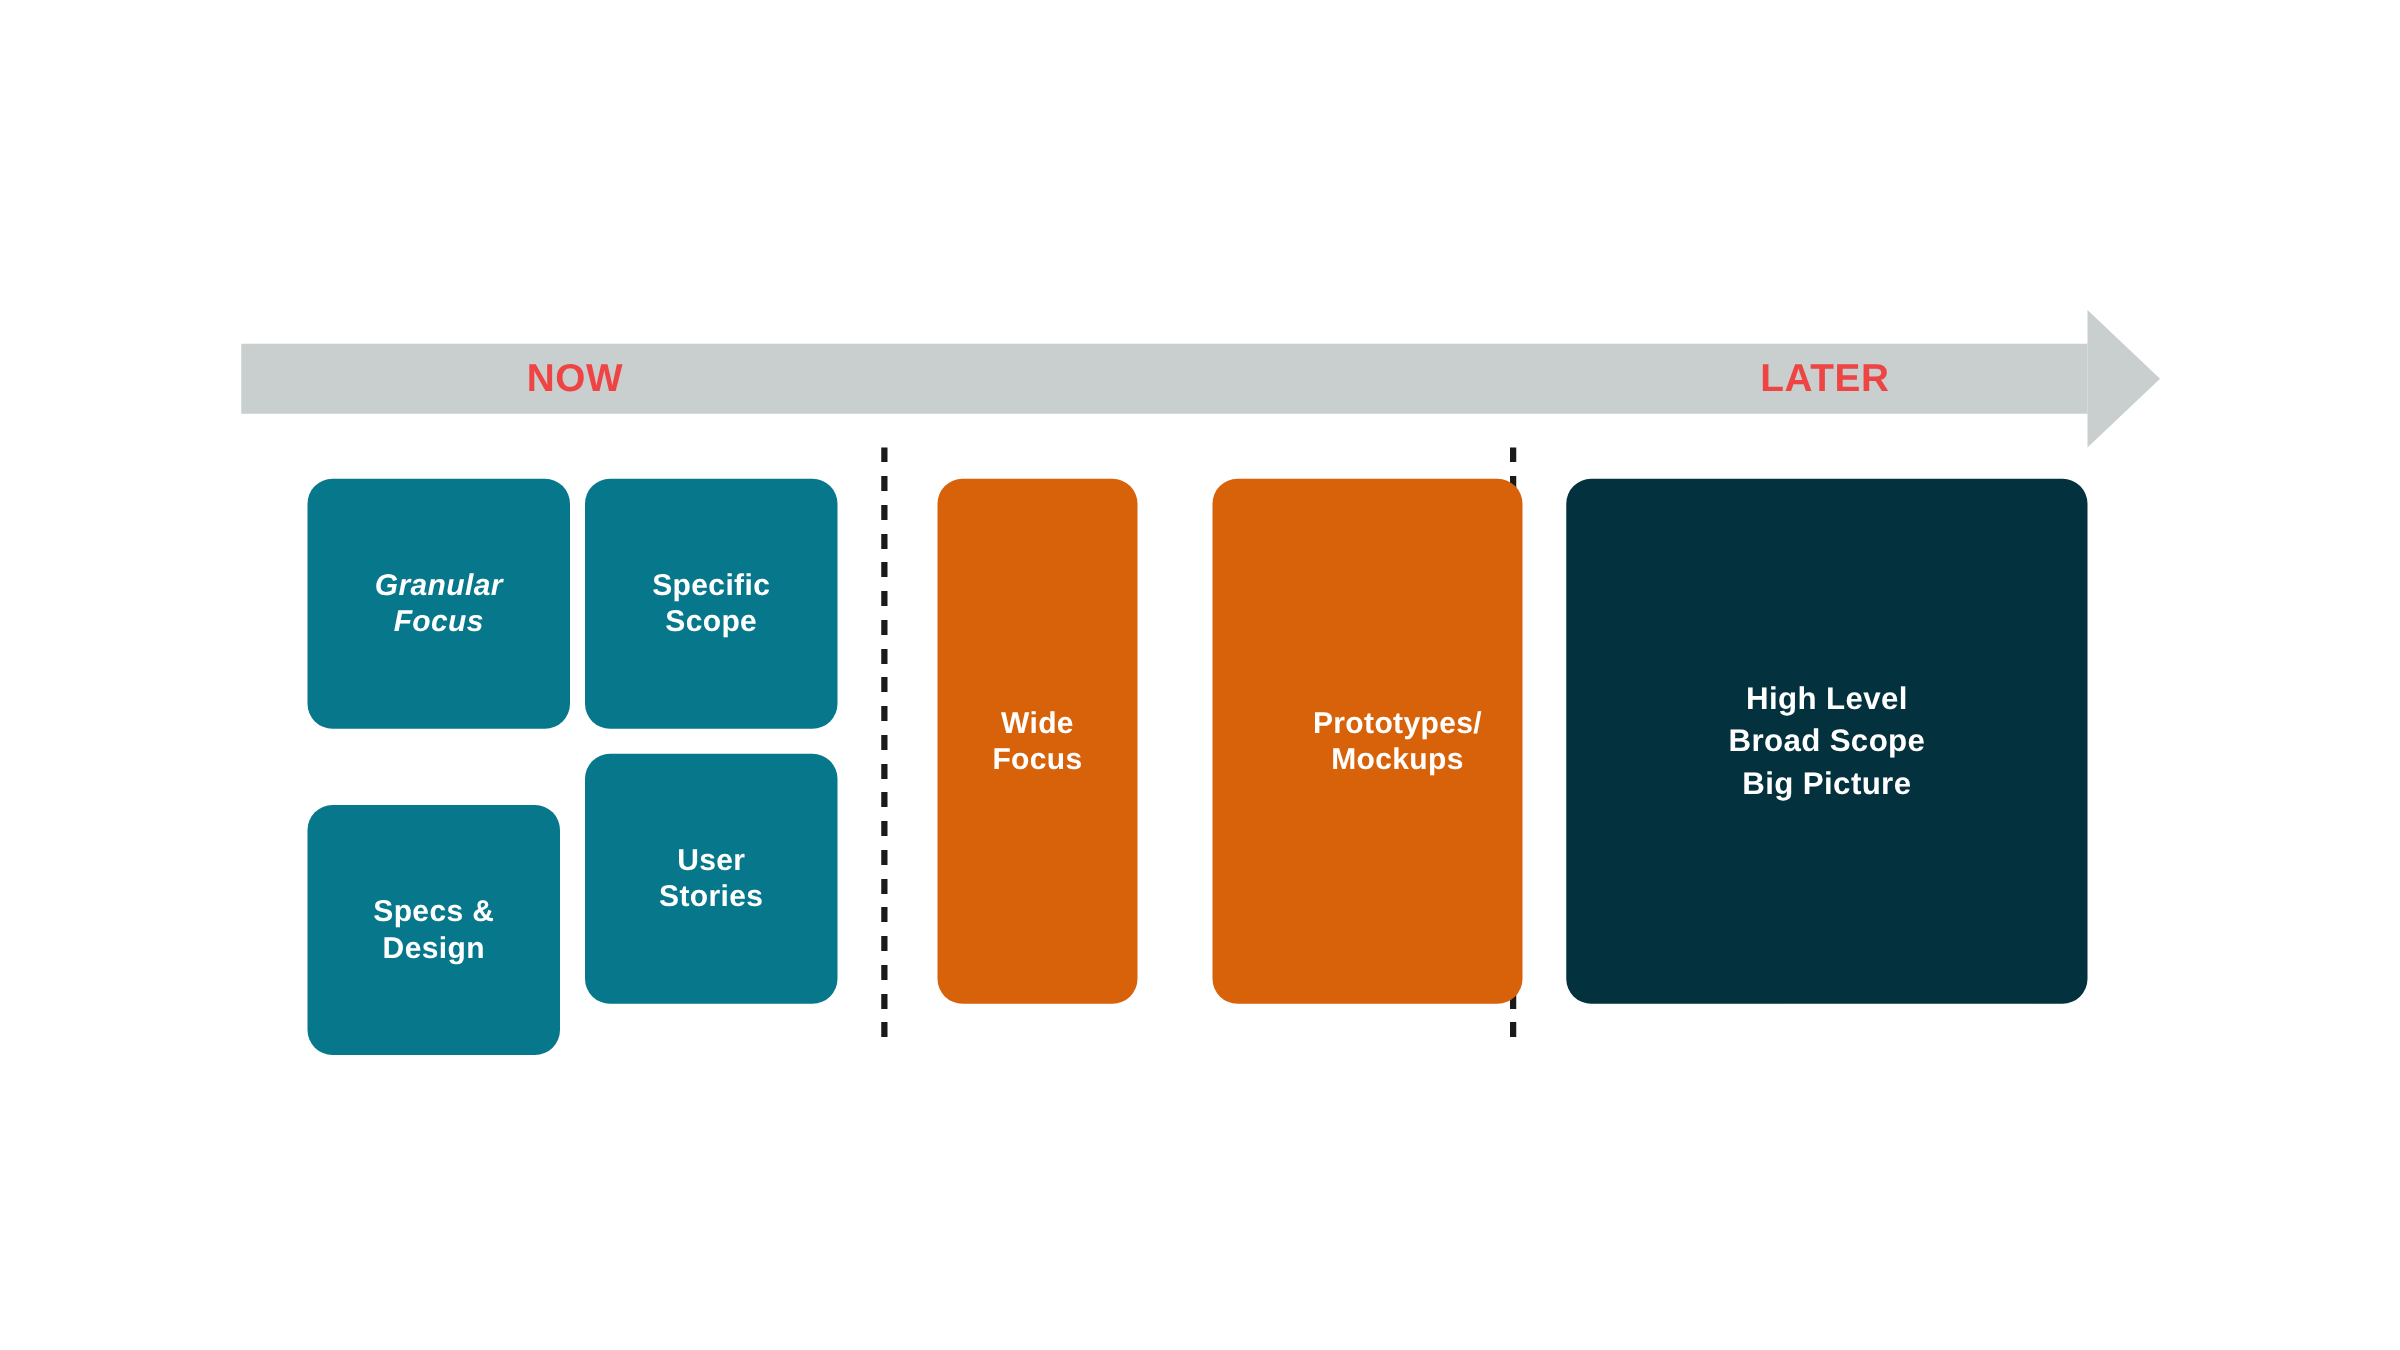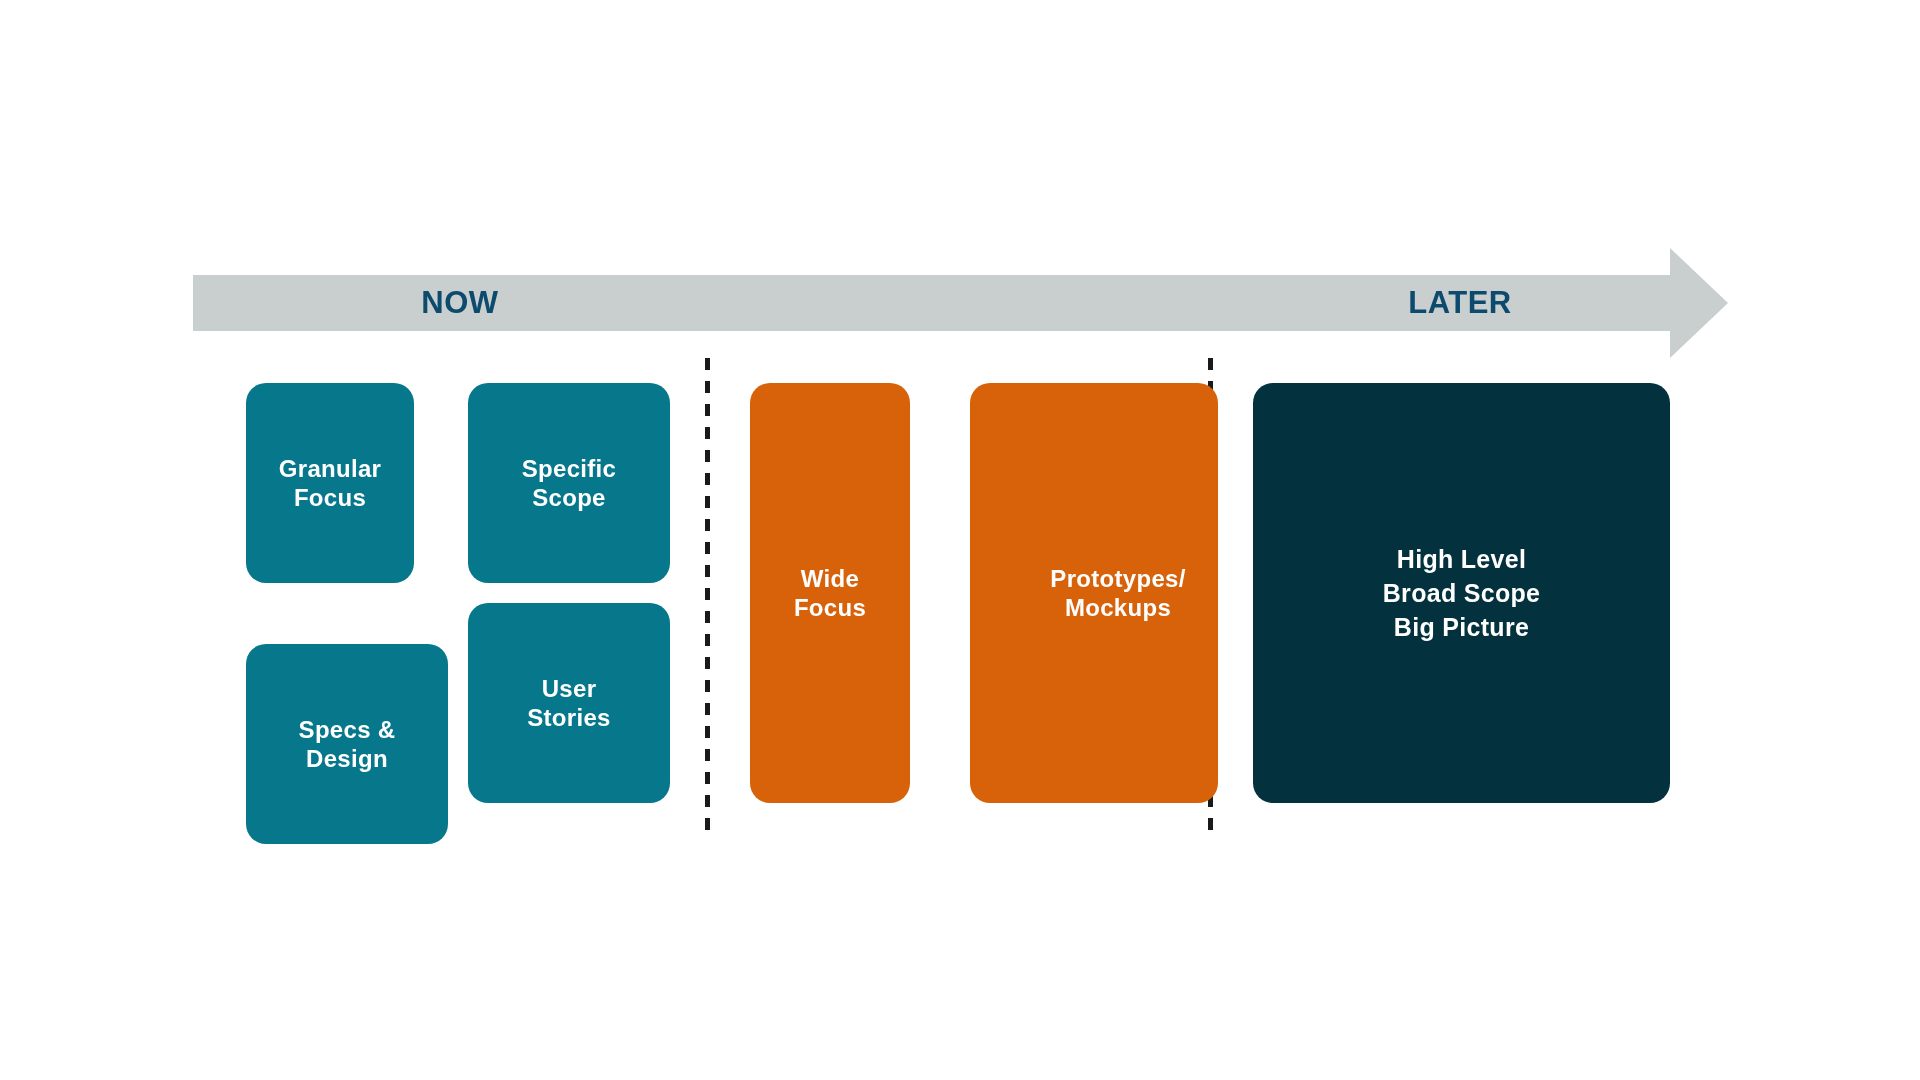--- a/index.html
+++ b/index.html
@@ -38,21 +38,21 @@
   .bar-label {
     position: absolute;
     top: 275px;
     height: 56px;
     width: 400px;
     line-height: 56px;
     text-align: center;
     font-size: 31px;
     font-weight: bold;
     letter-spacing: 0.5px;
-    color: #0c4a6e;
+    color: #ef4444;
   }
   .label-now   { left: 260px; }
   .label-next  { left: 760px; }
   .label-later { left: 1260px; }
 
   
   .divider {
     position: absolute;
     top: 358px;
     width: 5px;
@@ -80,21 +80,21 @@
     white-space: pre-line;
     font-weight: bold;
     font-size: 24px;
     line-height: 1.22;
     letter-spacing: 0.3px;
   }
   .teal   { background: #07778c; }
   .orange { background: #d7620a; }
   .dark   { background: #03313d; }
 
-  .card-granular  { left: 246px; top: 383px; width: 168px; height: 200px; }
+  .card-granular  { left: 246px; top: 383px; width: 210px; height: 200px; font-style: italic; }
   .card-specific  { left: 468px; top: 383px; width: 202px; height: 200px; }
   .card-specs     { left: 246px; top: 603px; width: 202px; height: 200px; margin-top: 41px; }
   .card-stories   { left: 468px; top: 603px; width: 202px; height: 200px; }
 
   .card-wide      { left: 750px; top: 383px; width: 160px; height: 420px; }
   .card-proto     { left: 970px; top: 383px; width: 200px; height: 420px; padding-left: 48px; }
 
   .card-highlevel { left: 1253px; top: 383px; width: 417px; height: 420px; }
   .card-highlevel .card-text { font-size: 25px; line-height: 1.36; }
 </style>

